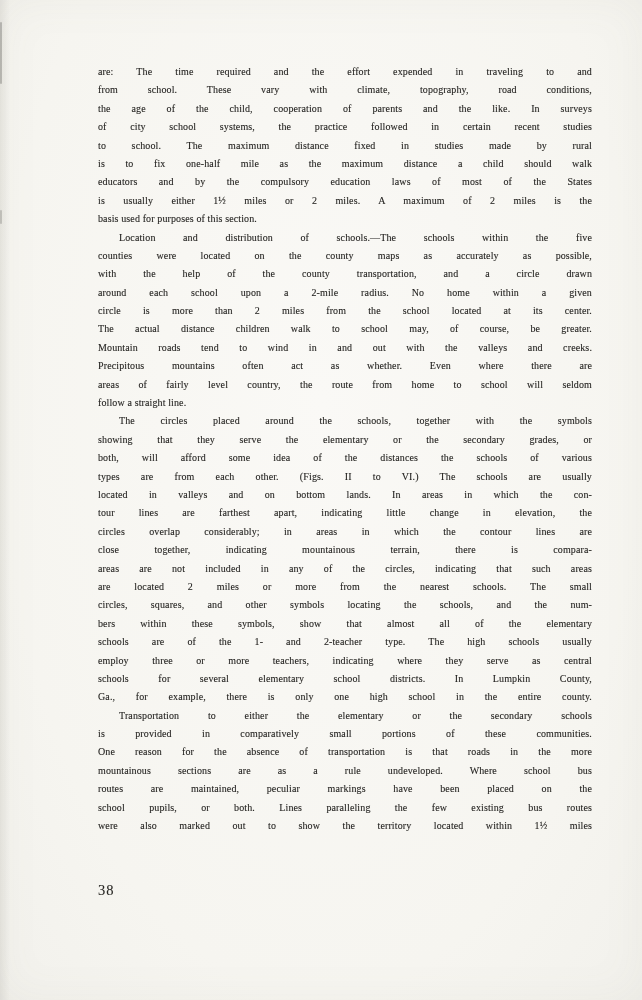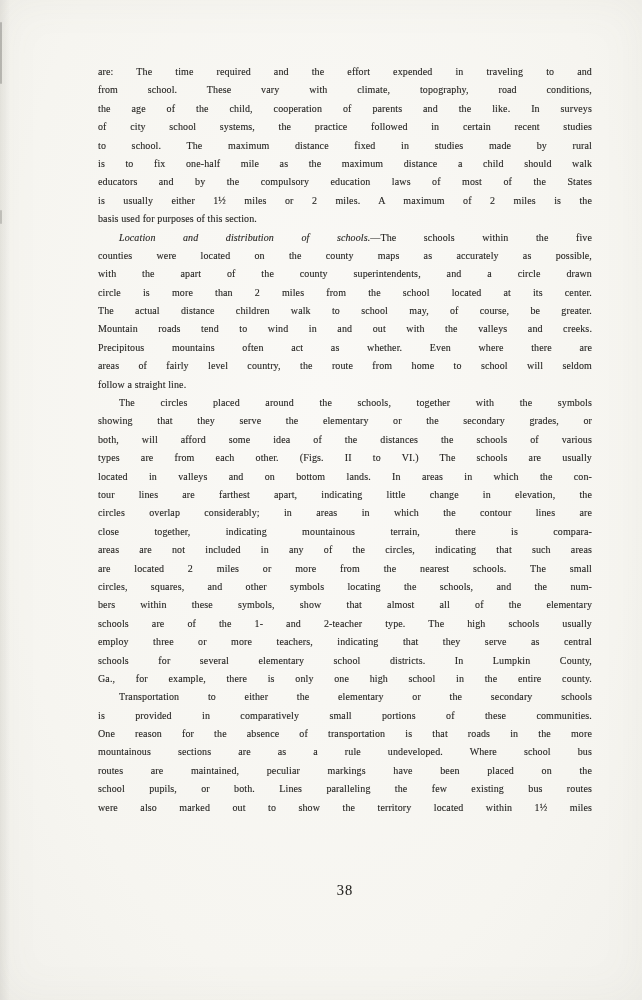--- a/index.html
+++ b/index.html
@@ -42,27 +42,27 @@
   .para { margin: 0; }
   .ln {
     height: 18.4px;
     white-space: normal;
   }
   .ln.j {
     text-align: justify;
     text-align-last: justify;
   }
   .ln.ind { text-indent: 21px; }
-  .it { font-style: italic; }
+  .it { }
   .folio {
     position: absolute;
     left: 98px;
     top: 882px;
     width: 494px;
-    text-align: center;
+    text-align: left;
     font-family: "Liberation Serif", "DejaVu Serif", serif;
     font-size: 14.5px;
     letter-spacing: 1px;
     color: #262522;
     -webkit-text-stroke: 0.15px rgba(35,33,30,0.5);
   }
 </style>
 </head>
 <body>
 
@@ -78,21 +78,22 @@
         <div class="ln j"><span>of city school systems, the practice followed in certain recent studies</span></div>
         <div class="ln j"><span>to school.  The maximum distance fixed in studies made by rural</span></div>
         <div class="ln j"><span>is to fix one-half mile as the maximum distance a child should walk</span></div>
         <div class="ln j"><span>educators and by the compulsory education laws of most of the States</span></div>
         <div class="ln j"><span>is usually either 1½ miles or 2 miles.  A maximum of 2 miles is the</span></div>
         <div class="ln"><span>basis used for purposes of this section.</span></div>
       </div>
       <div class="para">
         <div class="ln j ind"><span class="it">Location and distribution of schools.</span><span>—The schools within the five</span></div>
         <div class="ln j"><span>counties were located on the county maps as accurately as possible,</span></div>
-        <div class="ln j"><span>with the apart of the county superintendents, and a circle drawn</span></div>
+        <div class="ln j"><span>with the help of the county transportation, and a circle drawn</span></div>
+        <div class="ln j"><span>around each school upon a 2-mile radius.  No home within a given</span></div>
         <div class="ln j"><span>circle is more than 2 miles from the school located at its center.</span></div>
         <div class="ln j"><span>The actual distance children walk to school may, of course, be greater.</span></div>
         <div class="ln j"><span>Mountain roads tend to wind in and out with the valleys and creeks.</span></div>
         <div class="ln j"><span>Precipitous mountains often act as whether.  Even where there are</span></div>
         <div class="ln j"><span>areas of fairly level country, the route from home to school will seldom</span></div>
         <div class="ln"><span>follow a straight line.</span></div>
       </div>
       <div class="para">
         <div class="ln j ind"><span>The circles placed around the schools, together with the symbols</span></div>
         <div class="ln j"><span>showing that they serve the elementary or the secondary grades, or</span></div>
@@ -100,21 +101,21 @@
         <div class="ln j"><span>types are from each other.  (Figs. II to VI.)  The schools are usually</span></div>
         <div class="ln j"><span>located in valleys and on bottom lands.  In areas in which the con-</span></div>
         <div class="ln j"><span>tour lines are farthest apart, indicating little change in elevation, the</span></div>
         <div class="ln j"><span>circles overlap considerably; in areas in which the contour lines are</span></div>
         <div class="ln j"><span>close together, indicating mountainous terrain, there is compara-</span></div>
         <div class="ln j"><span>areas are not included in any of the circles, indicating that such areas</span></div>
         <div class="ln j"><span>are located 2 miles or more from the nearest schools.  The small</span></div>
         <div class="ln j"><span>circles, squares, and other symbols locating the schools, and the num-</span></div>
         <div class="ln j"><span>bers within these symbols, show that almost all of the elementary</span></div>
         <div class="ln j"><span>schools are of the 1- and 2-teacher type.  The high schools usually</span></div>
-        <div class="ln j"><span>employ three or more teachers, indicating that they serve as central</span></div>
+        <div class="ln j"><span>employ three or more teachers, indicating where they serve as central</span></div>
         <div class="ln j"><span>schools for several elementary school districts.  In Lumpkin County,</span></div>
         <div class="ln j"><span>Ga., for example, there is only one high school in the entire county.</span></div>
       </div>
       <div class="para">
         <div class="ln j ind"><span>Transportation to either the elementary or the secondary schools</span></div>
         <div class="ln j"><span>is provided in comparatively small portions of these communities.</span></div>
         <div class="ln j"><span>One reason for the absence of transportation is that roads in the more</span></div>
         <div class="ln j"><span>mountainous sections are as a rule undeveloped.  Where school bus</span></div>
         <div class="ln j"><span>routes are maintained, peculiar markings have been placed on the</span></div>
         <div class="ln j"><span>school pupils, or both.  Lines paralleling the few existing bus routes</span></div>

